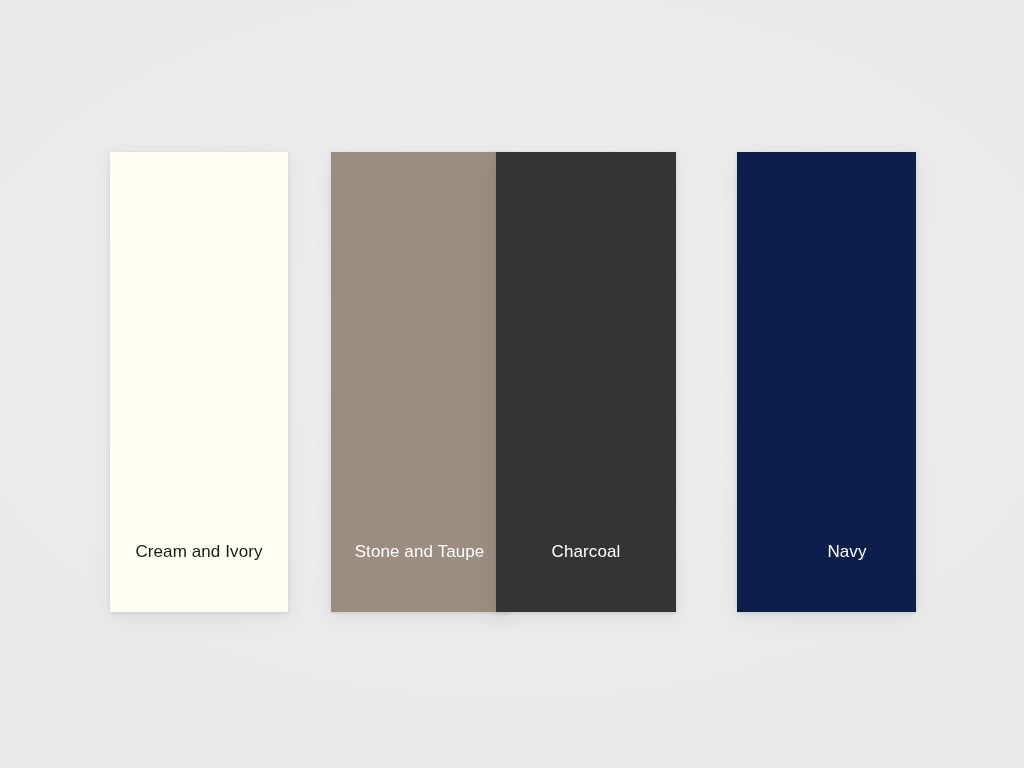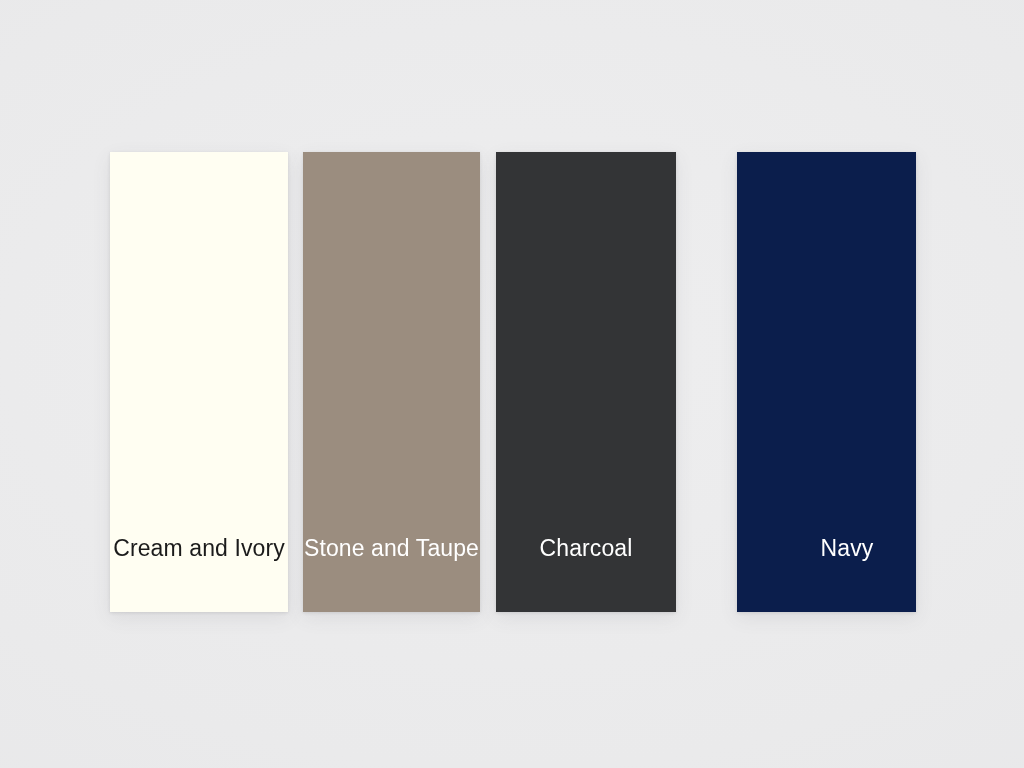--- a/index.html
+++ b/index.html
@@ -39,31 +39,31 @@
     box-sizing: border-box;
     display: flex;
     align-items: flex-end;
     justify-content: center;
     box-shadow:
       0 1px 3px rgba(90, 90, 95, 0.16),
       0 6px 18px rgba(80, 80, 90, 0.09);
   }
 
   .swatch-label {
-    font-size: 23px;
+    font-size: 17px;
     line-height: 1;
     letter-spacing: 0.1px;
     padding-bottom: 52px;
     white-space: nowrap;
     user-select: none;
   }
 
   
   #swatch-cream  { left: 110px; width: 178px; }
-  #swatch-taupe  { left: 303px; width: 177px; }
+  #swatch-taupe  { left: 331px; width: 177px; }
   #swatch-charcoal { left: 496px; width: 180px; }
   #swatch-navy   { left: 737px; width: 179px; padding-left: 41px; }
 </style>
 </head>
 <body style="background: rgb(235, 235, 236);">
 
 <div id="palette-board"></div>
 
 <div id="swatch-row">
 

